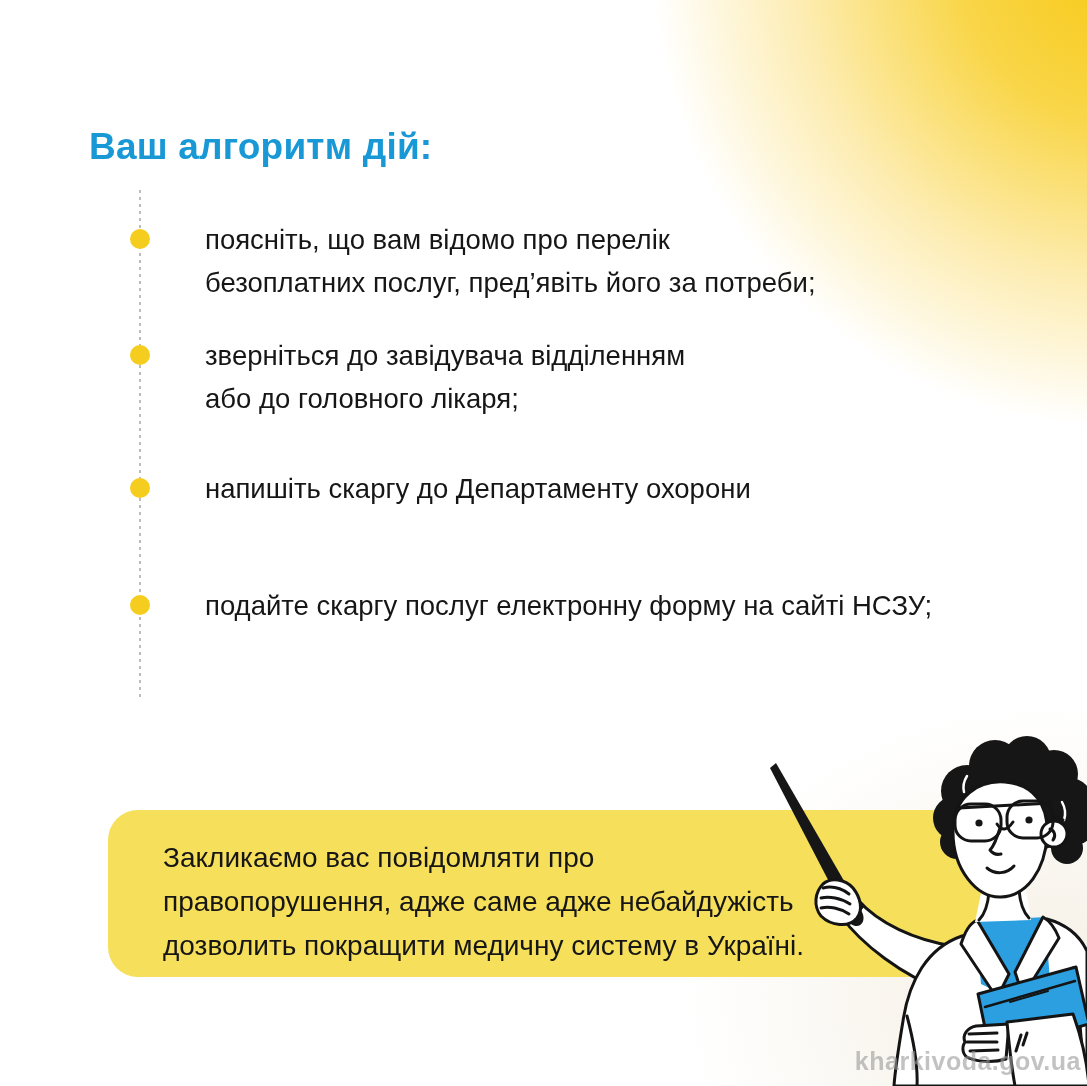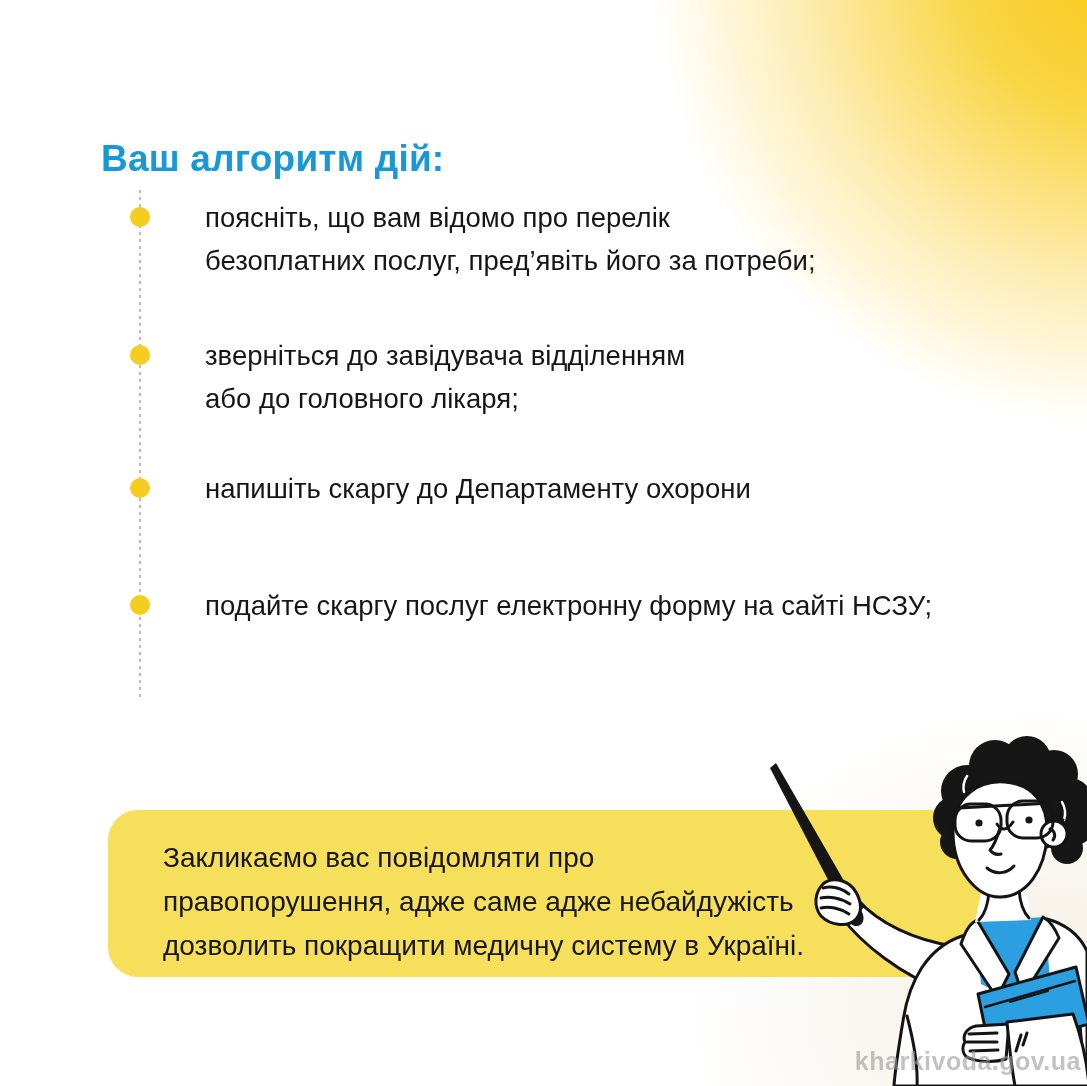--- a/index.html
+++ b/index.html
@@ -8,21 +8,21 @@
     width:1087px;height:1086px;
     overflow:hidden;
     font-family:"Liberation Sans",sans-serif;
     color:#161616;
     background:
       radial-gradient(650px 650px at 1120px -40px, #f7c813 0%, #f9d649 25%, #fdedb4 50%, rgba(255,255,255,0) 72%),
       radial-gradient(520px 430px at 1040px 1000px, rgba(243,236,222,0.85), rgba(255,255,255,0) 68%),
       #ffffff;
   }
   .title{
-    position:absolute;left:85px;top:122px;margin:16px;
+    position:absolute;left:85px;top:122px;margin:4px;
     font-size:37px;font-weight:800;letter-spacing:.2px;
     color:#1899d6;
   }
   .connector{
     position:absolute;left:139px;top:190px;height:508px;width:2px;
     background:repeating-linear-gradient(to bottom,#bdbdbd 0 3px,transparent 3px 7px);
   }
   .item{position:absolute;left:130px;right:0;}
   .dot{
     position:absolute;left:0;top:11px;width:20px;height:20px;border-radius:50%;
@@ -45,21 +45,21 @@
 </style>
 </head>
 <body>
 
 <div class="poster">
 
   <h1 class="title">Ваш алгоритм дій:</h1>
 
   <div class="connector"></div>
 
-  <div class="item" style="top:196px">
+  <div class="item" style="top:218px">
     <span class="dot"></span>
     <div class="lines">
       <div>поясніть, що вам відомо про перелік</div>
       <div>безоплатних послуг, пред’явіть його за потреби;</div>
     </div>
   </div>
 
   <div class="item" style="top:334px">
     <span class="dot"></span>
     <div class="lines">

